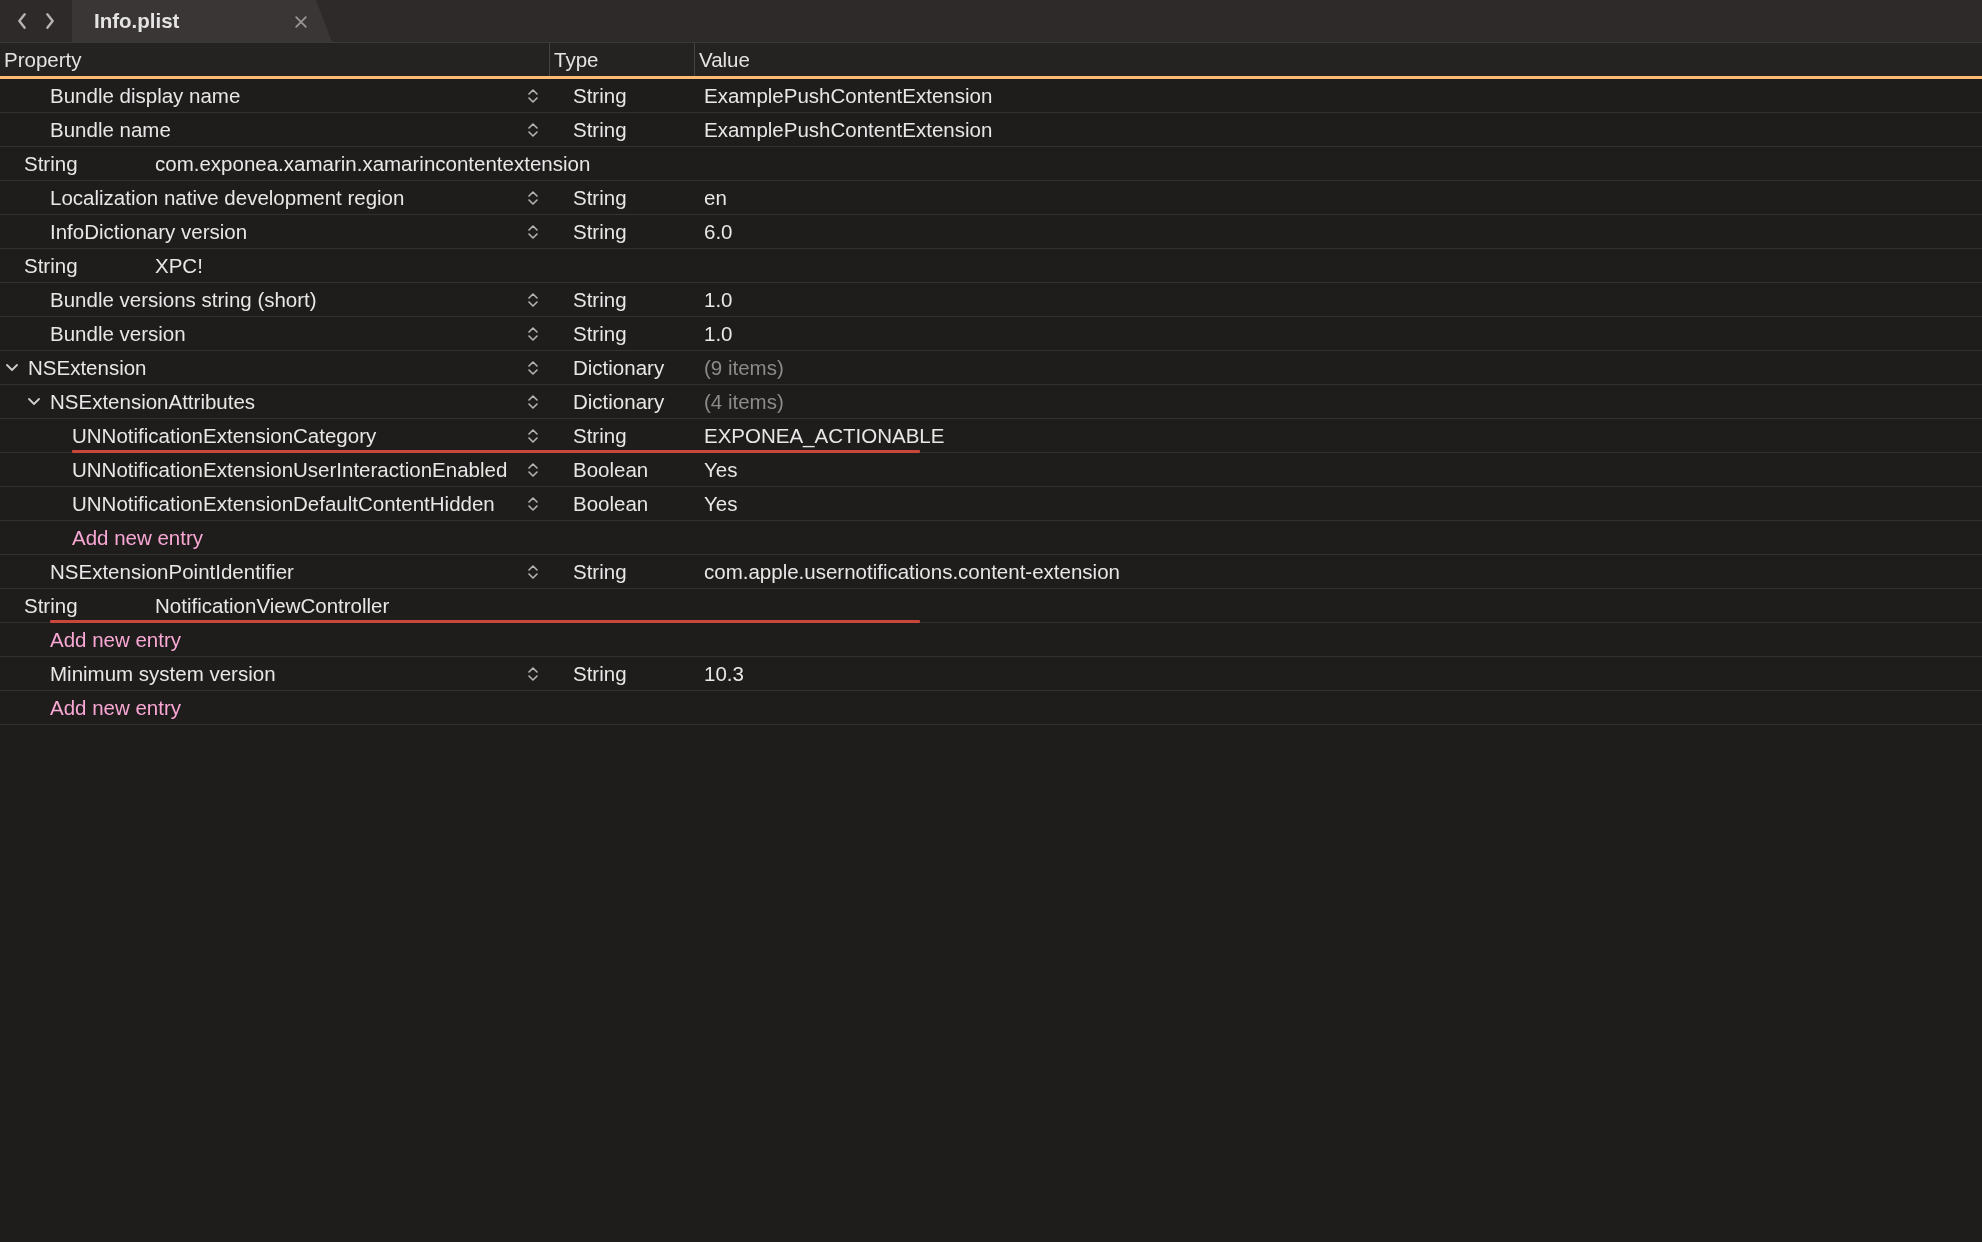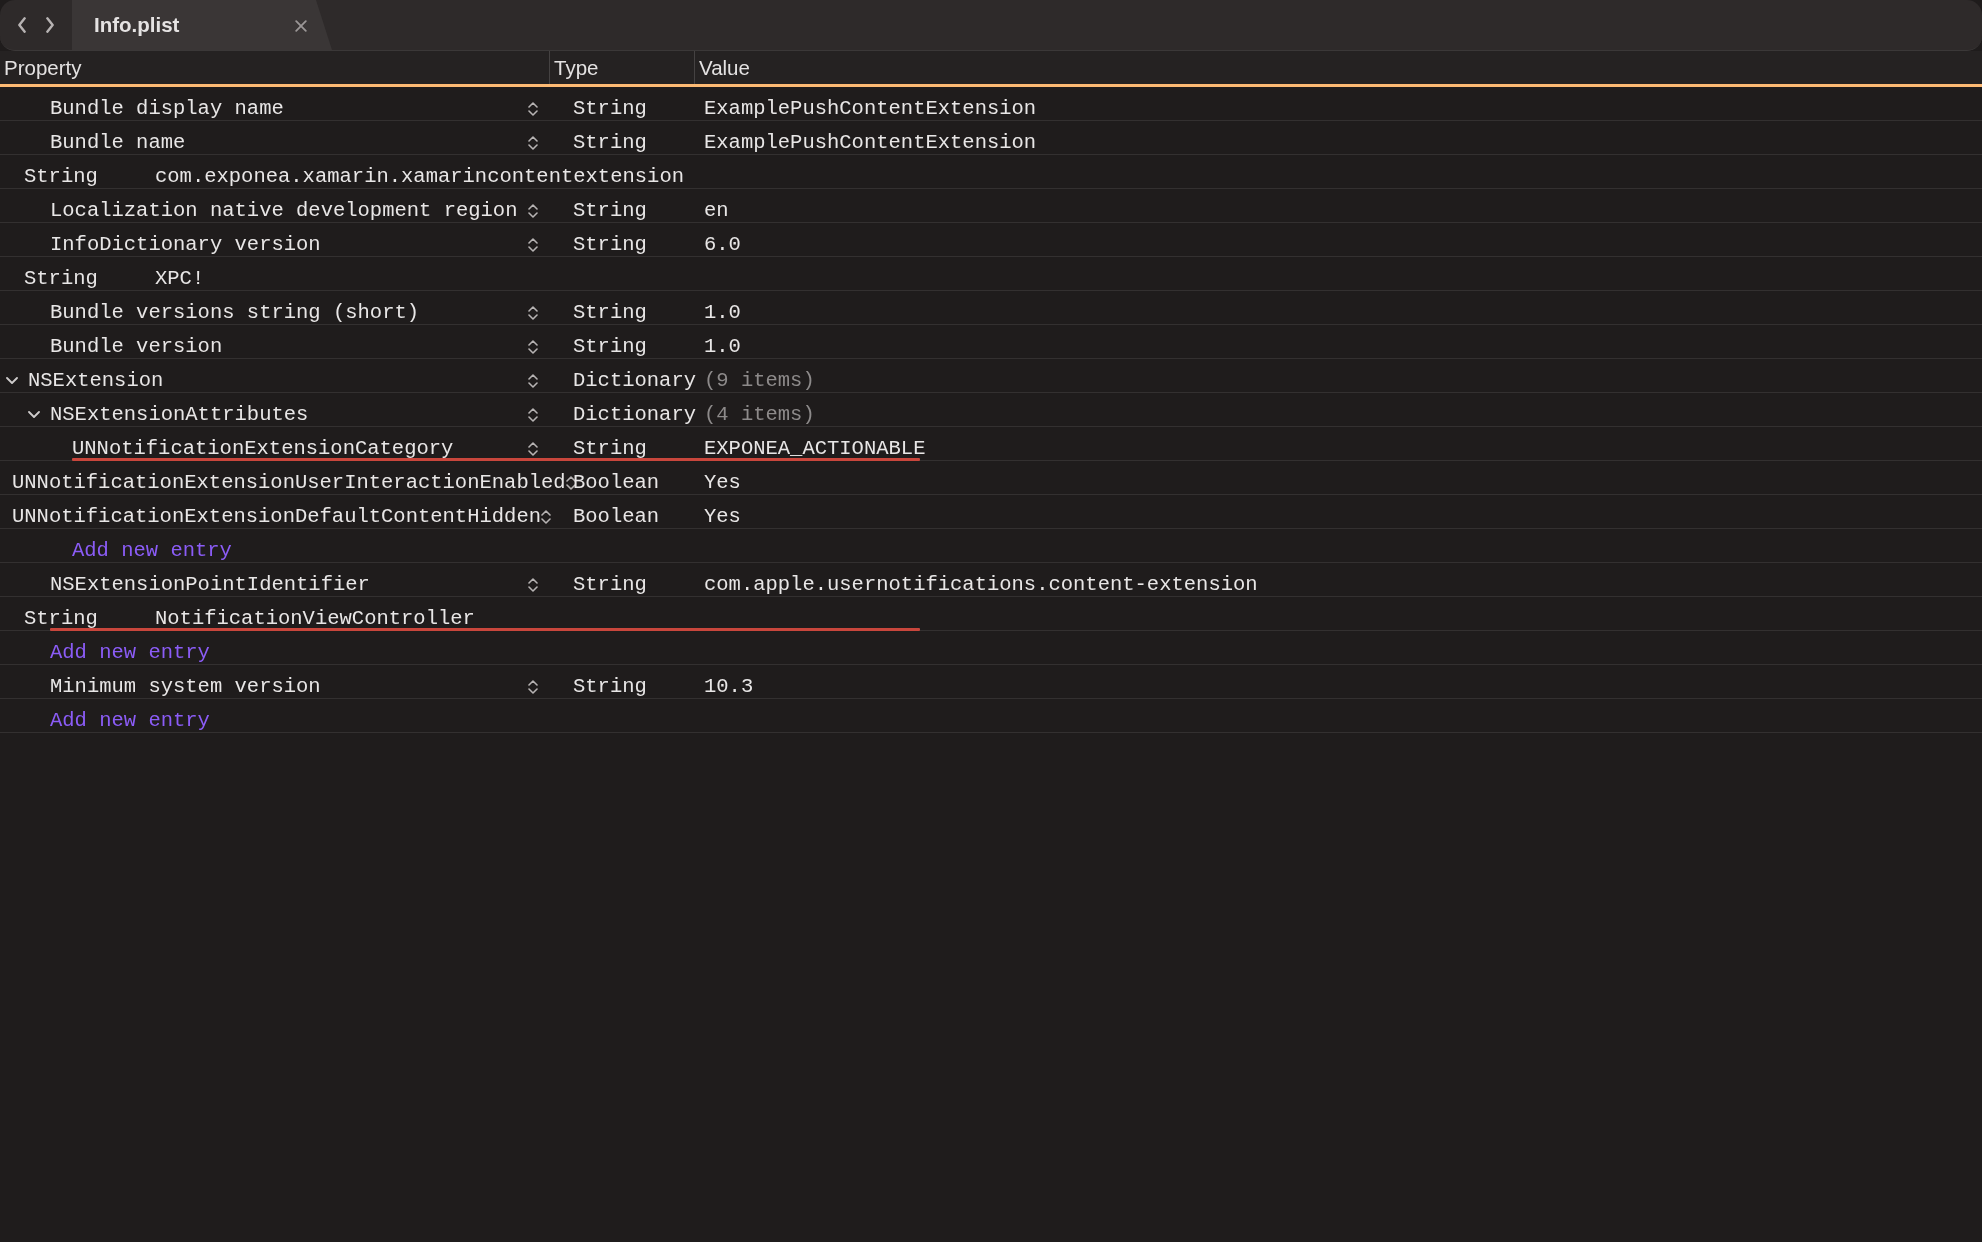--- a/index.html
+++ b/index.html
@@ -7,26 +7,25 @@
   body {
     background: #1f1c1c;
     font-family: -apple-system, BlinkMacSystemFont, "Segoe UI", "Helvetica Neue", Arial, sans-serif;
     font-size: 20.5px;
     color: #e8e6e6;
     overflow: hidden;
   }
 
   
   .tabbar {
-    height: 51px;
+    height: 43px;
     background: #2e2a2a;
     display: flex;
     align-items: stretch;
     border-bottom: 1px solid #3b3838;
-    border-radius: 15px;
   }
   .nav-arrows {
     display: flex;
     align-items: center;
     padding: 0 8px;
   }
   .nav-arrow {
     width: 28px;
     height: 28px;
     display: flex;
@@ -68,25 +67,24 @@
     border-bottom: 3px solid #fdba74;
   }
   .col-prop  { width: 549px; padding-left: 4px; display:flex; align-items:center;}
   .col-type  { width: 145px; padding-left: 4px; display:flex; align-items:center; border-left: 1px solid #454242;}
   .col-value { flex: 1;      padding-left: 4px; display:flex; align-items:center; border-left: 1px solid #454242;}
 
   
   .rows { }
   .row {
     display: flex;
-    align-items: flex-end;
+    align-items: center;
     height: 34px;
     border-bottom: 1px solid #333030;
     position: relative;
-    font-family: Liberation Mono, monospace;
   }
   .row .prop {
     width: 549px;
     display: flex;
     align-items: center;
     padding-left: 4px;
   }
   .row .type {
     width: 145px;
     padding-left: 24px;
@@ -109,21 +107,21 @@
     margin-right: 8px;
     display: inline-flex;
     align-items: center;
     justify-content: center;
     color: #cfcccc;
   }
   .chevron svg { width: 12px; height: 12px; }
   .chevron.spacer { visibility: hidden; }
 
   .key { color: #e8e6e6; }
-  .key.placeholder { color: #8b5cf6; }
+  .key.placeholder { color: #f9a8d4; }
 
   .stepper {
     margin-left: auto;
     margin-right: 8px;
     width: 16px;
     height: 20px;
     display: flex;
     flex-direction: column;
     align-items: center;
     justify-content: center;

